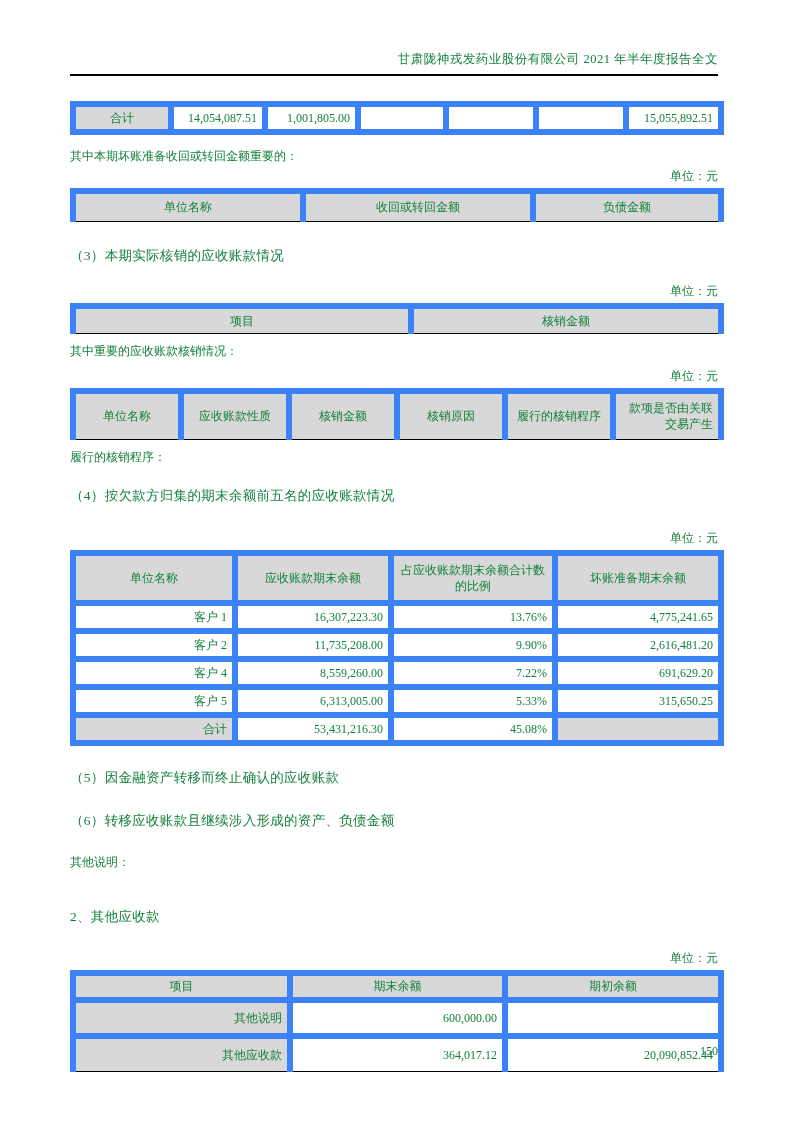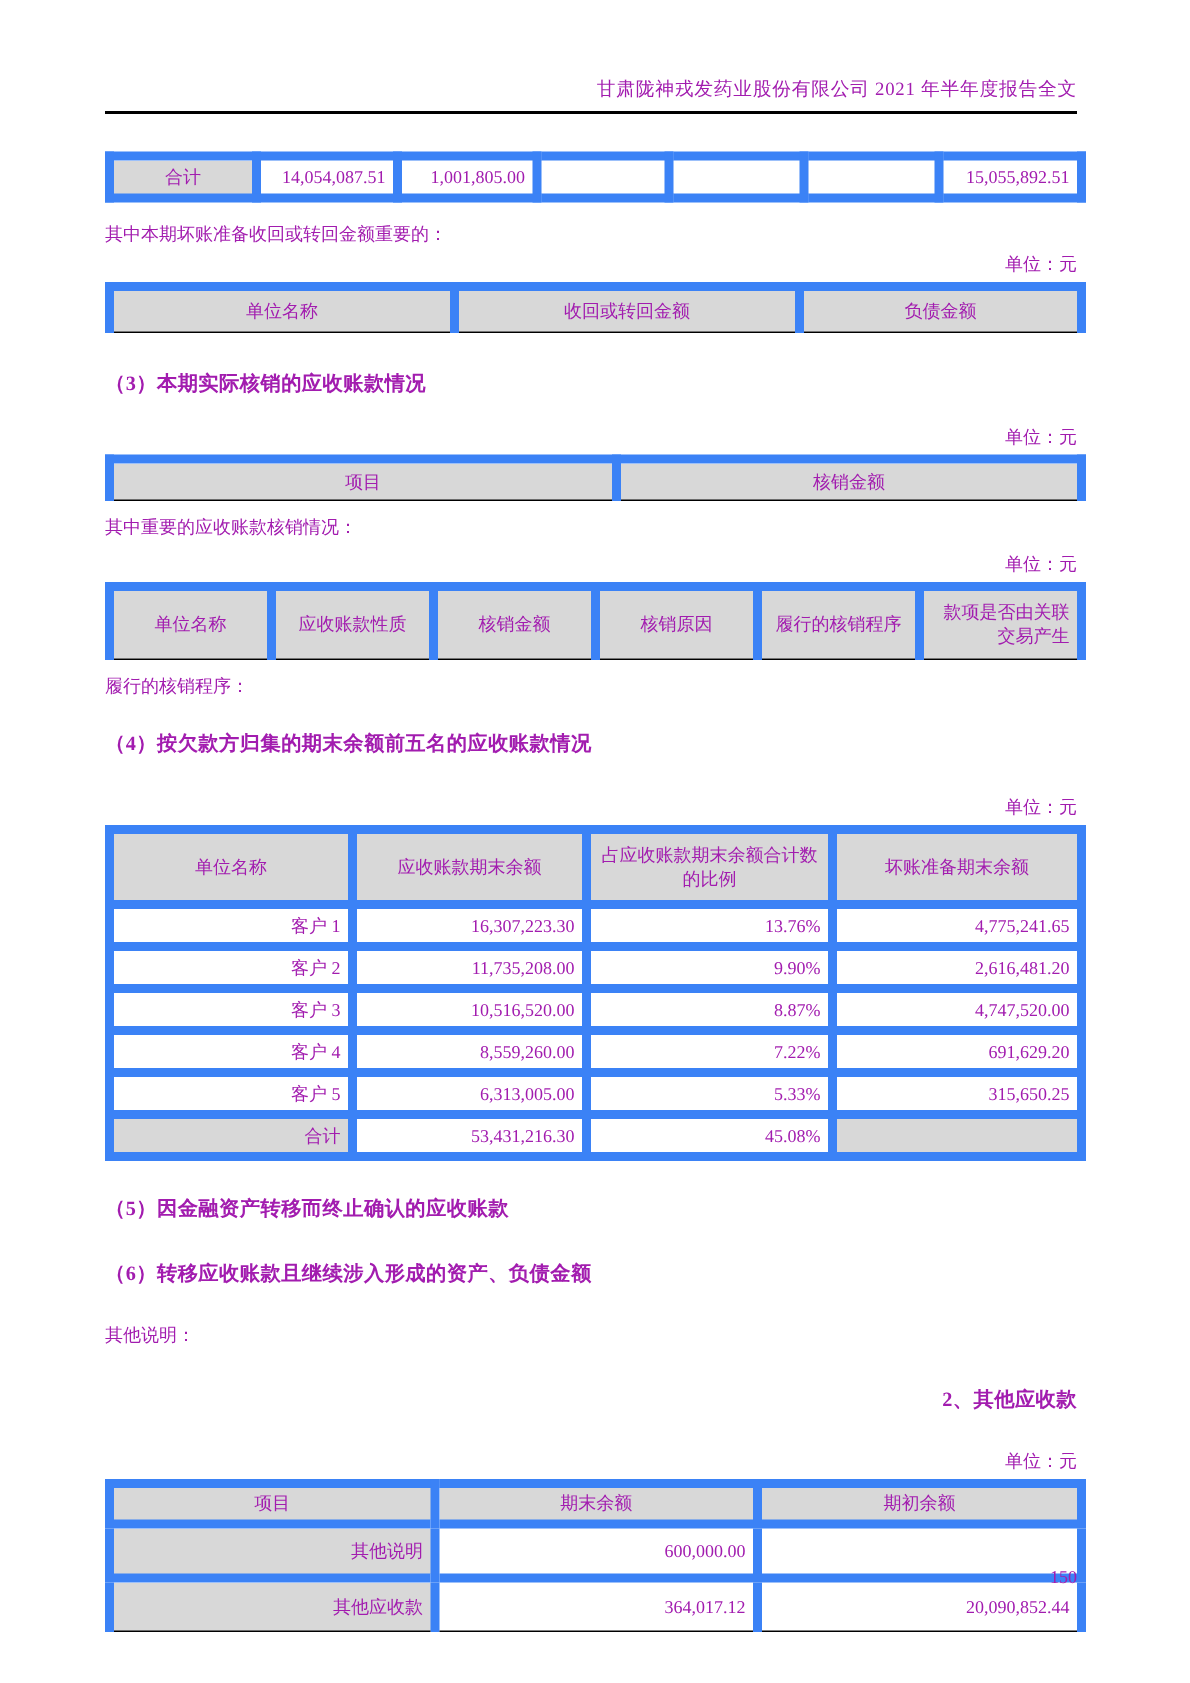--- a/index.html
+++ b/index.html
@@ -3,21 +3,21 @@
 <meta charset="utf-8">
 <style>
   * { margin:0; padding:0; box-sizing:border-box; }
   html,body { background:#ffffff; }
   .page {
     position:relative;
     width:793px; height:1122px;
     margin:0 auto;
     background:#fff;
     font-family:"Liberation Serif","DejaVu Serif",serif;
-    color:#a21caf;
+    color:#15803d;
     padding:52px 75px 0 70px;
     overflow:hidden;
   }
   .hdr-title {
     text-align:right;
     font-size:12.5px;
     line-height:15px;
     letter-spacing:0.5px;
   }
   .hdr-rule { border-top:2px solid #000; margin-top:7px; }
@@ -47,39 +47,39 @@
   .t2 th { height:30px; border-bottom:1px solid #000; }
   .t3 th { height:28px; border-bottom:1px solid #000; }
   .t4 th { height:48px; border-bottom:1px solid #000; }
   .t5 thead th { height:50px; }
   .t5 tbody td { height:28px; }
   .t6 thead th { height:27px; }
   .t6 tbody td { height:36px; border-bottom:1.6px solid #000; }
 
   .note { font-size:12px; line-height:15px; }
   .unit { font-size:12px; line-height:15px; text-align:right; }
-  .sec-h { font-size:13.5px; font-weight:bold; letter-spacing:0.3px; }
+  .sec-h { font-size:13.5px; font-weight:normal; letter-spacing:0.3px; }
   .m-t1   { margin-top:25px; }
   .m-note1{ margin-top:14px; }
   .m-unit1{ margin-top:5px; }
   .m-t2   { margin-top:4px; }
   .m-h3   { margin-top:25px; }
   .m-unit2{ margin-top:19px; }
   .m-t3   { margin-top:4px; }
   .m-note2{ margin-top:10px; }
   .m-unit3{ margin-top:10px; }
   .m-t4   { margin-top:4px; }
   .m-note3{ margin-top:10px; }
   .m-h4   { margin-top:22px; }
   .m-unit4{ margin-top:26px; }
   .m-t5   { margin-top:4px; }
   .m-h5   { margin-top:23px; }
   .m-h6   { margin-top:25px; }
   .m-on   { margin-top:25px; }
-  .m-so   { margin-top:26px;text-align:right; }
+  .m-so   { margin-top:38px; }
   .m-unit5{ margin-top:25px; }
   .m-t6   { margin-top:4px; }
   .page-num {
     position:absolute;
     right:75px; top:1044px;
     font-size:12px;
   }
 </style>
 </head>
 <body>
@@ -197,26 +197,20 @@
         <td class="num">13.76%</td>
         <td class="num">4,775,241.65</td>
       </tr>
       <tr>
         <td class="lft">客户 2</td>
         <td class="num">11,735,208.00</td>
         <td class="num">9.90%</td>
         <td class="num">2,616,481.20</td>
       </tr>
       <tr>
-        <td class="lft">客户 3</td>
-        <td class="num">10,516,520.00</td>
-        <td class="num">8.87%</td>
-        <td class="num">4,747,520.00</td>
-      </tr>
-      <tr>
         <td class="lft">客户 4</td>
         <td class="num">8,559,260.00</td>
         <td class="num">7.22%</td>
         <td class="num">691,629.20</td>
       </tr>
       <tr>
         <td class="lft">客户 5</td>
         <td class="num">6,313,005.00</td>
         <td class="num">5.33%</td>
         <td class="num">315,650.25</td>

